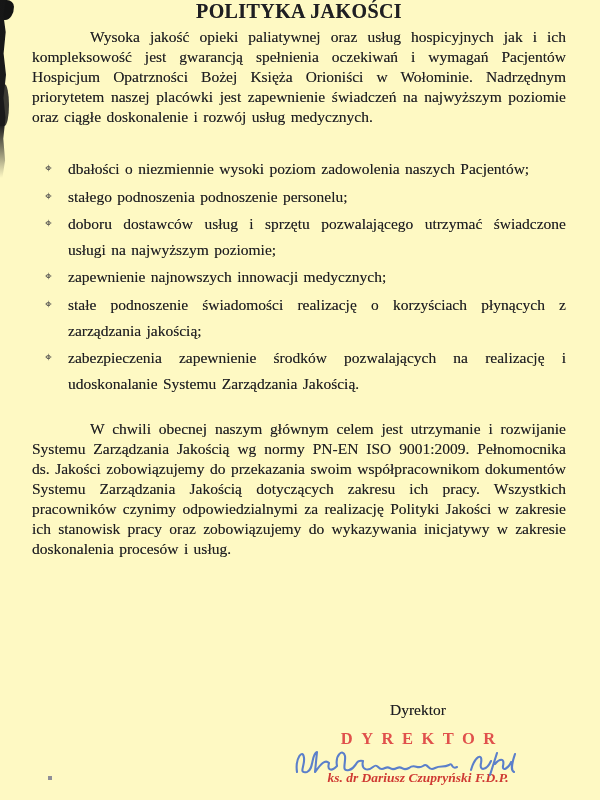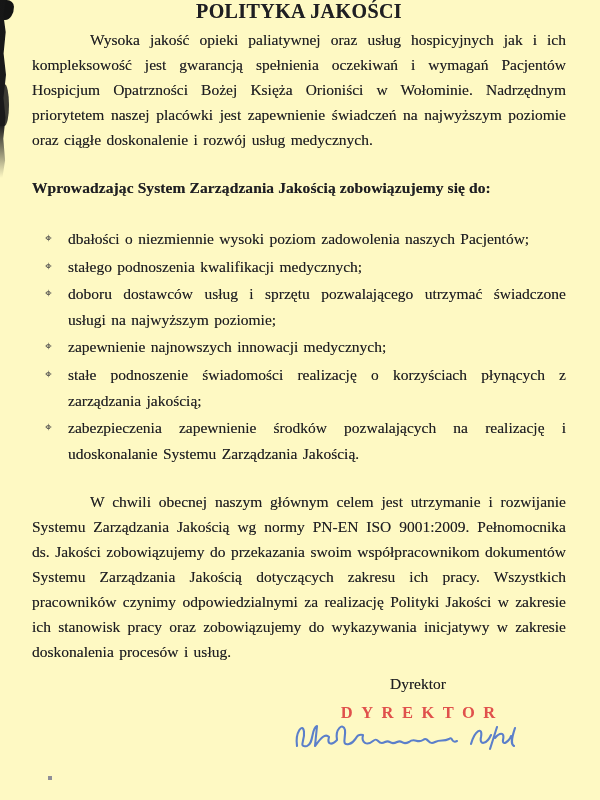--- a/index.html
+++ b/index.html
@@ -20,21 +20,21 @@
   .doc-title{
     margin:0 0 4px 0;
     text-align:center;
     font-size:20px;
     font-weight:700;
     letter-spacing:.4px;
   }
   .para{
     margin:0;
     font-size:15.5px;
-    line-height:25px;
+    line-height:20px;
     text-align:justify;
     text-indent:58px;
     word-spacing:1.5px;
   }
   .commit-heading{
     margin:27px 0 0 0;
     font-size:15.5px;
     font-weight:700;
     letter-spacing:.1px;
   }
@@ -61,21 +61,21 @@
   ul.commitments .item-text{
     flex:1;
     text-align:justify;
     word-spacing:1.5px;
   }
   .para.body2{ margin-top:23px;font-family:Liberation Serif, serif; }
 
   
   .sig-area{
     position:absolute;
-    left:298px; top:675px;
+    left:298px; top:701px;
     width:240px;
   }
   .sig-role{
     text-align:center;
     font-size:15.5px;
     margin:0;
   }
   .sig-stamp{
     margin:10px 0 0 0;
     text-align:center;
@@ -130,30 +130,29 @@
 
   <div class="artifact corner-smudge"></div>
   <div class="artifact edge-strip"></div>
   <div class="artifact edge-bump"></div>
   <div class="artifact speck"></div>
 
   <h1 class="doc-title txt">POLITYKA JAKOŚCI</h1>
 
   <p class="para txt">Wysoka jakość opieki paliatywnej oraz usług hospicyjnych jak i ich kompleksowość jest gwarancją spełnienia oczekiwań i wymagań Pacjentów Hospicjum Opatrzności Bożej Księża Orioniści w Wołominie. Nadrzędnym priorytetem naszej placówki jest zapewnienie świadczeń na najwyższym poziomie oraz ciągłe doskonalenie i rozwój usług medycznych.</p>
 
-  <p class="commit-heading txt">Wprowadzając System Zarządzania Jakością zobowiązujemy się do:</p>
 
   <ul class="commitments">
     <li>
       <span class="bullet">⌖</span>
       <span class="item-text txt">dbałości o niezmiennie wysoki poziom zadowolenia naszych Pacjentów;</span>
     </li>
     <li>
       <span class="bullet">⌖</span>
-      <span class="item-text txt">stałego podnoszenia kwalifikacji medycznych;</span>
+      <span class="item-text txt">stałego podnoszenia podnoszenie personelu;</span>
     </li>
     <li>
       <span class="bullet">⌖</span>
       <span class="item-text txt">doboru dostawców usług i sprzętu pozwalającego utrzymać świadczone usługi na najwyższym poziomie;</span>
     </li>
     <li>
       <span class="bullet">⌖</span>
       <span class="item-text txt">zapewnienie najnowszych innowacji medycznych;</span>
     </li>
     <li>
@@ -169,15 +168,16 @@
   <p class="para body2 txt">W chwili obecnej naszym głównym celem jest utrzymanie i rozwijanie Systemu Zarządzania Jakością wg normy PN-EN ISO 9001:2009. Pełnomocnika ds. Jakości zobowiązujemy do przekazania swoim współpracownikom dokumentów Systemu Zarządzania Jakością dotyczących zakresu ich pracy. Wszystkich pracowników czynimy odpowiedzialnymi za realizację Polityki Jakości w zakresie ich stanowisk pracy oraz zobowiązujemy do wykazywania inicjatywy w zakresie doskonalenia procesów i usług.</p>
 
 
   <div class="sig-area">
     <p class="sig-role txt">Dyrektor</p>
     <p class="sig-stamp" style="color: rgb(224, 81, 76);">DYREKTOR</p>
     <svg class="sig-ink" viewBox="0 0 252 44" xmlns="http://www.w3.org/2000/svg" fill="none">
       <path stroke-width="2.1" stroke-linecap="round" stroke-linejoin="round" d="M7,31 C5,17 13,7 14,17 C15,25 8,33 17,31 C24,29 21,13 27,11 L25,31 C31,23 35,18 39,22 C37,29 41,31 47,25 C45,14 53,7 55,15 C56,22 51,31 59,29 C67,27 65,18 73,20 C71,28 77,31 83,26 C89,21 87,31 95,27 C101,24 99,31 107,27 C113,24 111,31 119,27 C125,22 127,29 133,25 C139,21 137,31 145,27 C151,24 153,27 159,24 C163,21 161,29 167,26" stroke="#5b7fca"></path>
       <path stroke-width="2.1" stroke-linecap="round" stroke-linejoin="round" d="M181,29 C185,15 193,11 191,22 C189,31 197,29 201,20 M207,12 L200,34 M205,23 C209,18 215,16 213,25 C212,31 219,27 221,21 M225,13 C222,22 220,29 224,31" stroke="#5b7fca"></path>
     </svg>
+    <p class="sig-name" style="color: rgb(207, 58, 51);">ks. dr Dariusz Czupryński F.D.P.</p>
   </div>
 
 </div>
 
 </body></html>

